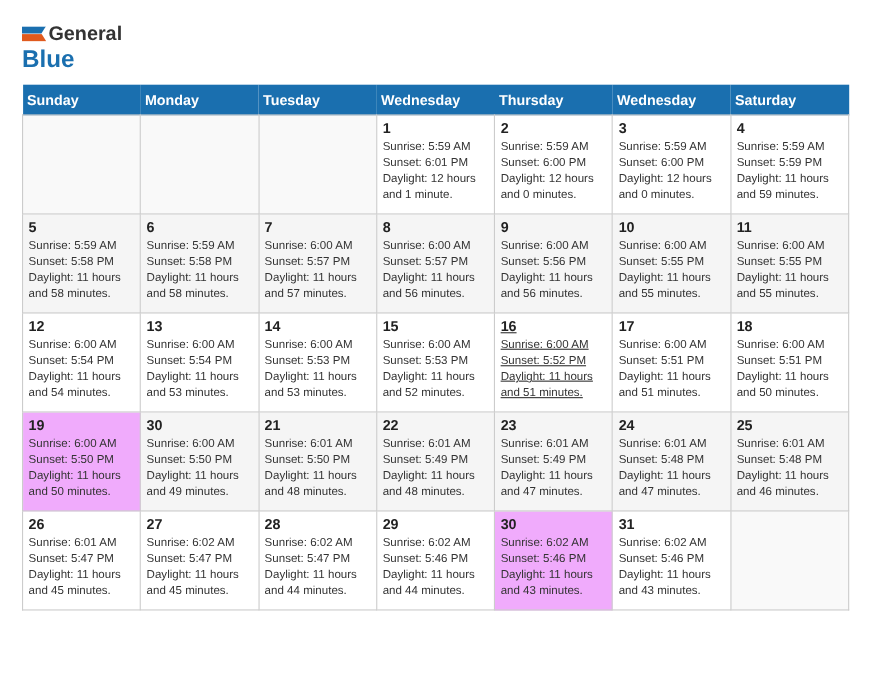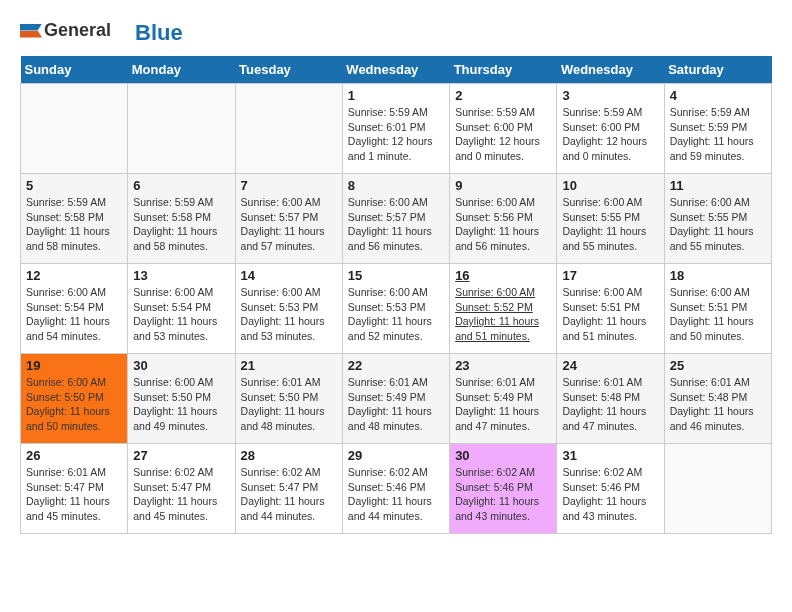--- a/index.html
+++ b/index.html
@@ -11,22 +11,22 @@
       padding: 20px;
     }
     .header {
       display: flex;
       justify-content: space-between;
       align-items: flex-start;
       margin-bottom: 10px;
     }
     .logo {
       display: flex;
+      flex-direction: column;
       align-items: flex-start;
-      gap: 24px;
     }
     .logo-line {
       display: flex;
       align-items: center;
       gap: 2px;
     }
     .logo-flag {
       width: 22px;
       height: 14px;
       position: relative;
@@ -207,21 +207,21 @@
         <td style="background: rgb(255, 255, 255);">
           <div class="day-number">17</div>
           <div class="day-info">Sunrise: 6:00 AM<br>Sunset: 5:51 PM<br>Daylight: 11 hours<br>and 51 minutes.</div>
         </td>
         <td style="background: rgb(255, 255, 255);">
           <div class="day-number">18</div>
           <div class="day-info">Sunrise: 6:00 AM<br>Sunset: 5:51 PM<br>Daylight: 11 hours<br>and 50 minutes.</div>
         </td>
       </tr>
       <tr>
-        <td style="background: #f97316;">
+        <td style="background: #f0abfc;">
           <div class="day-number">19</div>
           <div class="day-info">Sunrise: 6:00 AM<br>Sunset: 5:50 PM<br>Daylight: 11 hours<br>and 50 minutes.</div>
         </td>
         <td style="background: rgb(245, 245, 245);">
           <div class="day-number">30</div>
           <div class="day-info">Sunrise: 6:00 AM<br>Sunset: 5:50 PM<br>Daylight: 11 hours<br>and 49 minutes.</div>
         </td>
         <td style="background: rgb(245, 245, 245);">
           <div class="day-number">21</div>
           <div class="day-info">Sunrise: 6:01 AM<br>Sunset: 5:50 PM<br>Daylight: 11 hours<br>and 48 minutes.</div>

